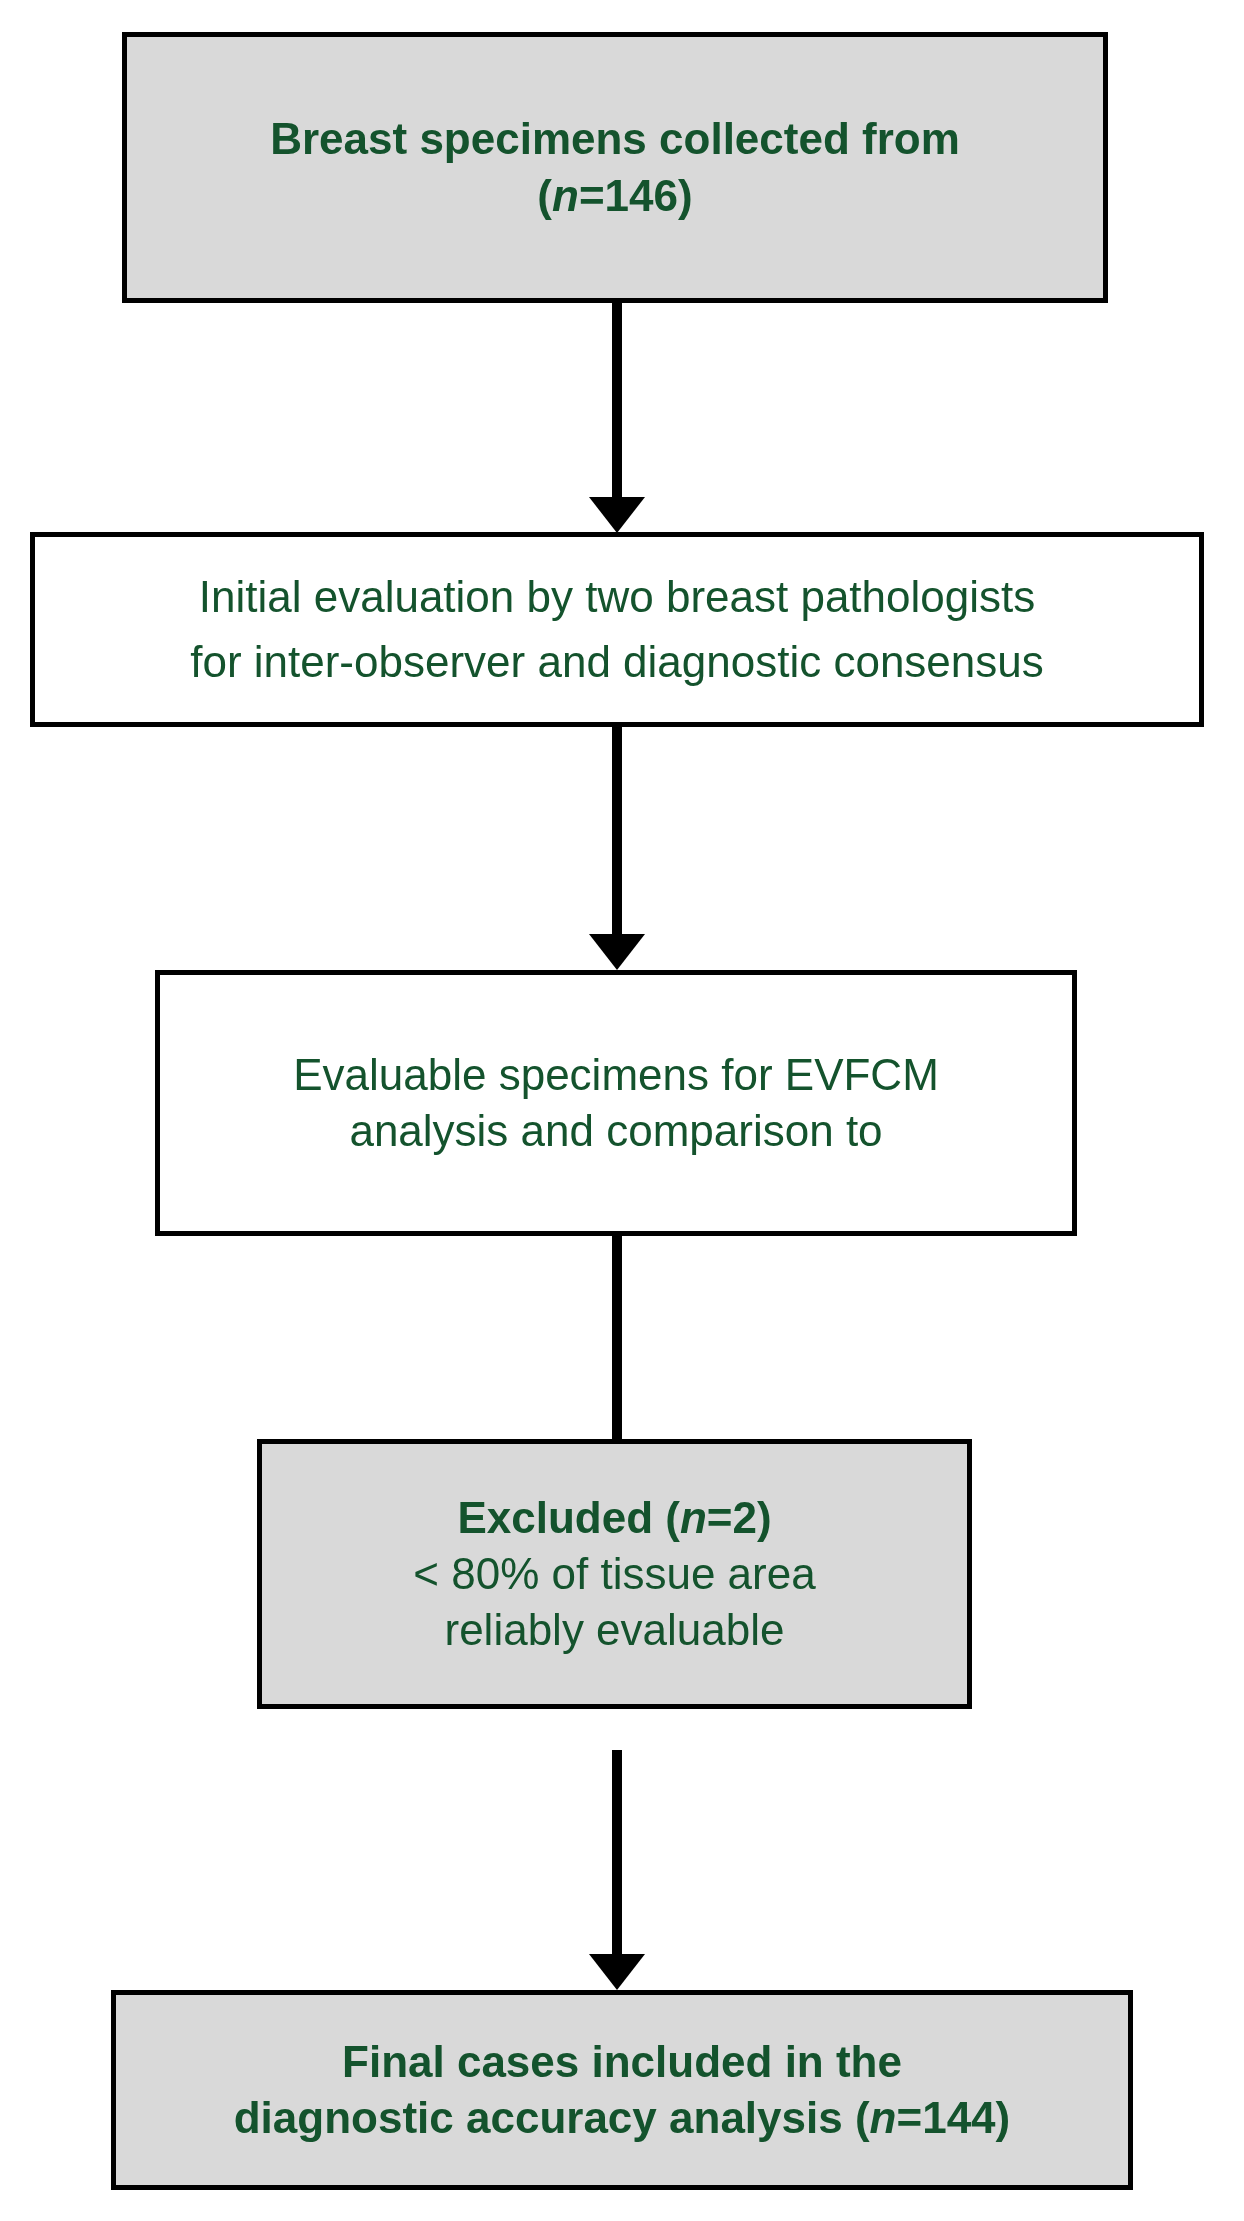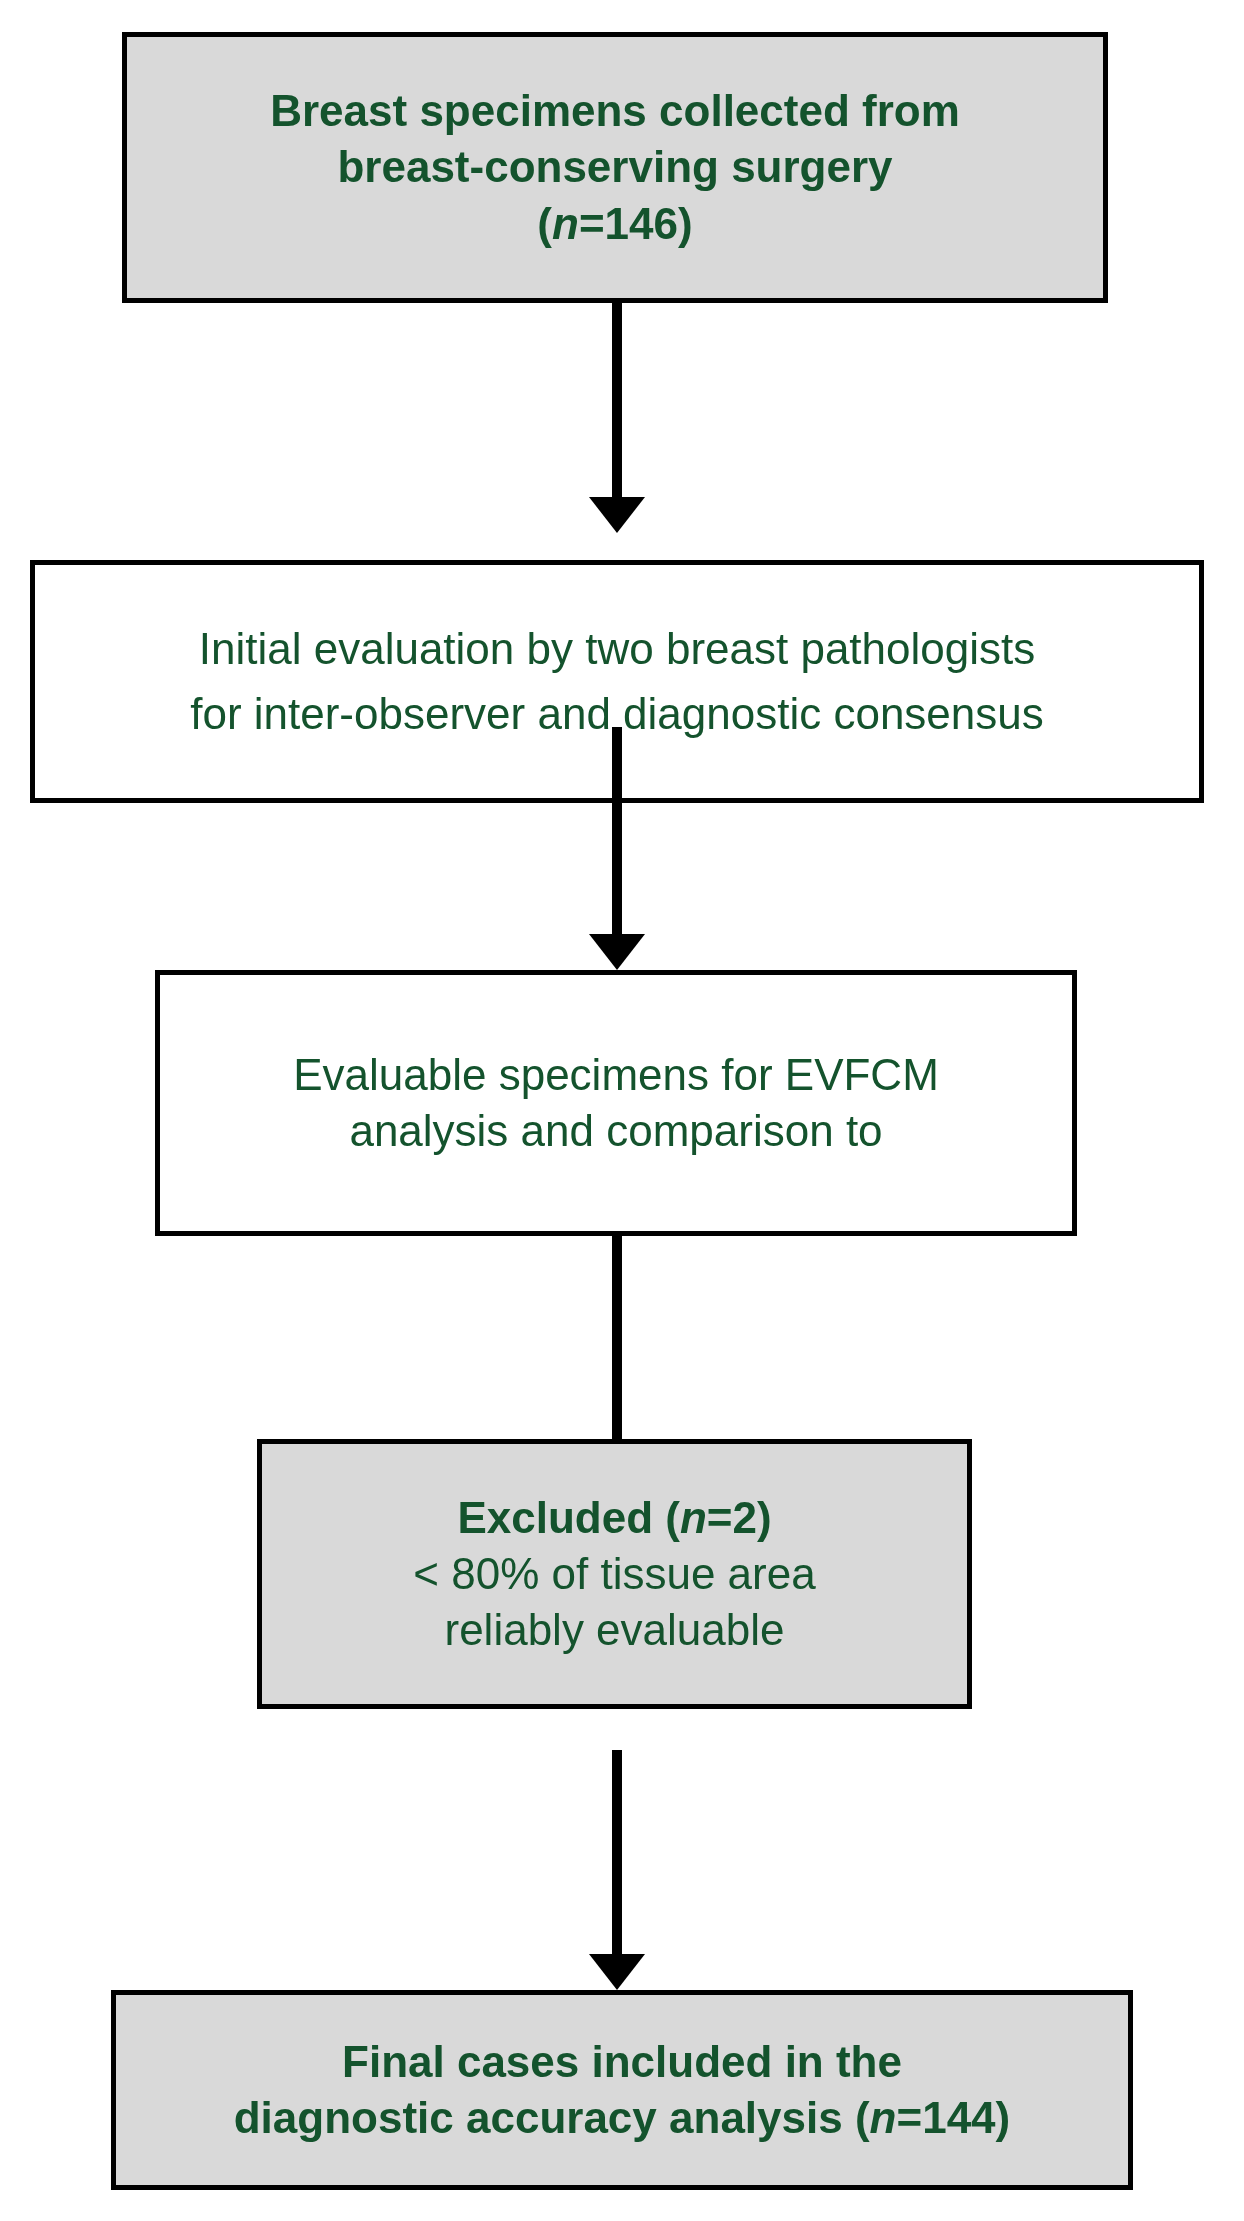--- a/index.html
+++ b/index.html
@@ -33,21 +33,21 @@
     font-size: 44px;
     line-height: 1.28;
     white-space: nowrap;
   }
   .bold { font-weight: bold; }
   .reg  { font-weight: normal; }
   .ital { font-style: italic; }
 
   
   #box-specimens   { left:122px; top:32px;   width:986px;  height:271px; }
-  #box-initial     { left:30px;  top:560px;  width:1174px; height:243px;gap:8px; }
+  #box-initial     { left:30px;  top:532px;  width:1174px; height:195px;gap:8px; }
   #box-evaluable   { left:155px; top:970px;  width:922px;  height:266px; }
   #box-excluded    { left:257px; top:1439px; width:715px;  height:270px; }
   #box-final       { left:111px; top:1990px; width:1022px; height:200px; }
 
   
   .arrow {
     position: absolute;
     left: 612px;
     width: 10px;
     background: #000000;
@@ -70,21 +70,20 @@
   #arrow4      { top:1750px; height:204px; }
   #arrowhead4  { top:1954px; }
 </style>
 </head>
 <body>
 
 <div id="canvas">
 
   <div class="node gray" id="box-specimens">
     <div class="line bold">Breast specimens collected from</div>
-    <div class="line bold">breast-conserving surgery</div>
     <div class="line bold">
       <span>(</span><span class="ital">n</span><span>=146)</span>
     </div>
   </div>
 
   <div class="arrow" id="arrow1"></div>
   <div class="arrowhead" id="arrowhead1"></div>
 
   <div class="node white" id="box-initial">
     <div class="line reg">Initial evaluation by two breast pathologists</div>

